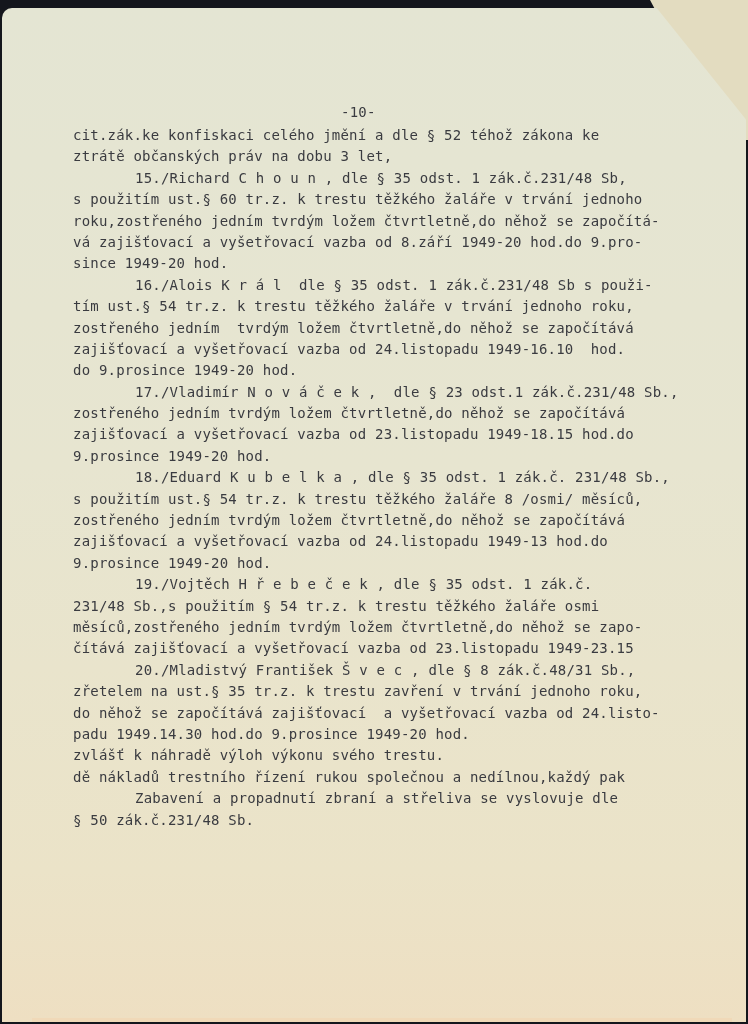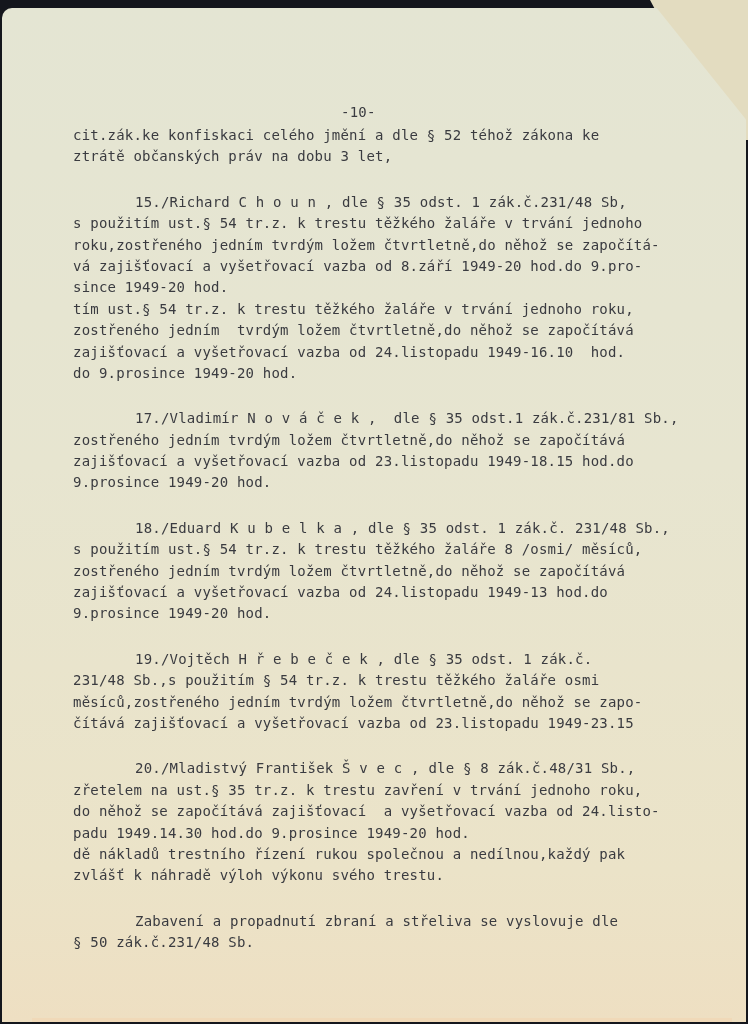--- a/index.html
+++ b/index.html
@@ -57,61 +57,61 @@
       height: 26px;
       line-height: 26px;
     }
     .line {
       white-space: pre;
       height: 21.4px;
       line-height: 21.4px;
     }
     .indent {
       padding-left: 62px;
-      margin-top: 24px;
     }
   </style>
 </head>
 <body>
 
 <div class="back-sheet"></div>
 
 <div class="page">
   <div class="page-bottom-edge"></div>
 </div>
 
 <div class="text">
   <div class="page-number">-10-</div>
   <div id="lines">
       <div class="line">cit.zák.ke konfiskaci celého jmění a dle § 52 téhož zákona ke</div>
       <div class="line">ztrátě občanských práv na dobu 3 let,</div>
       <div class="line indent">15./Richard C h o u n , dle § 35 odst. 1 zák.č.231/48 Sb,</div>
-      <div class="line">s použitím ust.§ 54 tr.z. k trestu těžkého žaláře v trvání jednoho</div>
+      <div class="line">s použitím ust.§ 60 tr.z. k trestu těžkého žaláře v trvání jednoho</div>
       <div class="line">roku,zostřeného jedním tvrdým ložem čtvrtletně,do něhož se započítá-</div>
       <div class="line">vá zajišťovací a vyšetřovací vazba od 8.září 1949-20 hod.do 9.pro-</div>
       <div class="line">since 1949-20 hod.</div>
+      <div class="line indent">16./Alois K r á l  dle § 35 odst. 1 zák.č.231/48 Sb s použi-</div>
       <div class="line">tím ust.§ 54 tr.z. k trestu těžkého žaláře v trvání jednoho roku,</div>
       <div class="line">zostřeného jedním  tvrdým ložem čtvrtletně,do něhož se započítává</div>
       <div class="line">zajišťovací a vyšetřovací vazba od 24.listopadu 1949-16.10  hod.</div>
       <div class="line">do 9.prosince 1949-20 hod.</div>
-      <div class="line indent">17./Vladimír N o v á č e k ,  dle § 35 odst.1 zák.č.231/81 Sb.,</div>
+      <div class="line indent">17./Vladimír N o v á č e k ,  dle § 23 odst.1 zák.č.231/48 Sb.,</div>
       <div class="line">zostřeného jedním tvrdým ložem čtvrtletně,do něhož se započítává</div>
       <div class="line">zajišťovací a vyšetřovací vazba od 23.listopadu 1949-18.15 hod.do</div>
       <div class="line">9.prosince 1949-20 hod.</div>
       <div class="line indent">18./Eduard K u b e l k a , dle § 35 odst. 1 zák.č. 231/48 Sb.,</div>
       <div class="line">s použitím ust.§ 54 tr.z. k trestu těžkého žaláře 8 /osmi/ měsíců,</div>
       <div class="line">zostřeného jedním tvrdým ložem čtvrtletně,do něhož se započítává</div>
       <div class="line">zajišťovací a vyšetřovací vazba od 24.listopadu 1949-13 hod.do</div>
       <div class="line">9.prosince 1949-20 hod.</div>
       <div class="line indent">19./Vojtěch H ř e b e č e k , dle § 35 odst. 1 zák.č.</div>
       <div class="line">231/48 Sb.,s použitím § 54 tr.z. k trestu těžkého žaláře osmi</div>
       <div class="line">měsíců,zostřeného jedním tvrdým ložem čtvrtletně,do něhož se zapo-</div>
       <div class="line">čítává zajišťovací a vyšetřovací vazba od 23.listopadu 1949-23.15</div>
       <div class="line indent">20./Mladistvý František Š v e c , dle § 8 zák.č.48/31 Sb.,</div>
       <div class="line">zřetelem na ust.§ 35 tr.z. k trestu zavření v trvání jednoho roku,</div>
       <div class="line">do něhož se započítává zajišťovací  a vyšetřovací vazba od 24.listo-</div>
       <div class="line">padu 1949.14.30 hod.do 9.prosince 1949-20 hod.</div>
+      <div class="line">zvlášť k náhradě výloh výkonu svého trestu.</div>
       <div class="line">dě nákladů trestního řízení rukou společnou a nedílnou,každý pak</div>
-      <div class="line">zvlášť k náhradě výloh výkonu svého trestu.</div>
       <div class="line indent">Zabavení a propadnutí zbraní a střeliva se vyslovuje dle</div>
       <div class="line">§ 50 zák.č.231/48 Sb.</div>
     </div>
 </div>
 
 </body></html>

